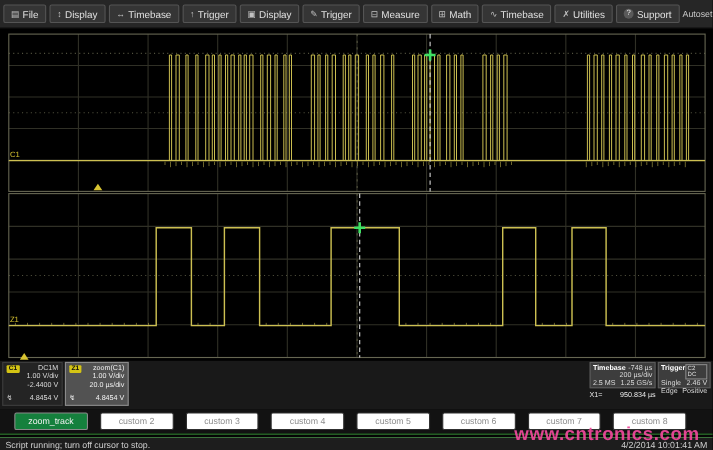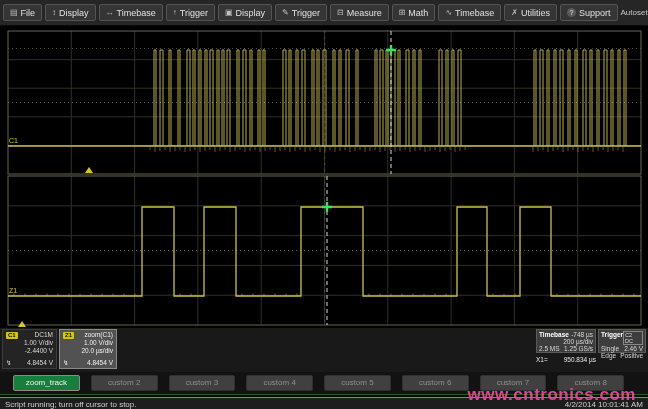--- a/index.html
+++ b/index.html
@@ -35,21 +35,21 @@
   .ibox { position:absolute; top:1px; height:24px; border:1px solid #5a5a5a; background:#3d3d3d;
           padding:1px 2px; display:flex; flex-direction:column; }
   .ibox .row { display:flex; justify-content:space-between; line-height:7px; }
   .ibox .ttl { font-weight:bold; color:#fff; }
   .badge { border:1px solid #888; font-size:5.5px; line-height:6px; padding:0 1px; color:#ddd; }
   .x1row { position:absolute; left:536px; top:28px; width:60px; display:flex;
            justify-content:space-between; color:#e8e8e8; }
 
   
   .tabbar { height:22px; background:#121212; display:flex; align-items:center; padding:0 13px; }
-  .tab { width:68px; height:16px; margin-right:11px; background:#404040; border:1px solid #303030;
+  .tab { width:68px; height:16px; margin-right:11px; background:#ffffff; border:1px solid #303030;
          border-radius:2px; color:#8d8d8d; font-size:8px; text-align:center; line-height:14px;
          white-space:nowrap; overflow:hidden; }
   .tab.selected { background:#15803d; border-color:#8a8a8a; color:#f2f2f2; }
 
   
   .green-sep { height:4px; background:linear-gradient(to bottom,#245c24 0 1px,#050505 1px 3px,#55a855 3px 4px); }
   .statusbar { height:13px; background:#1d1d1d; display:flex; align-items:center;
                justify-content:space-between; padding:0 5px; font-size:8px; color:#cfcfcf; }
 
   

